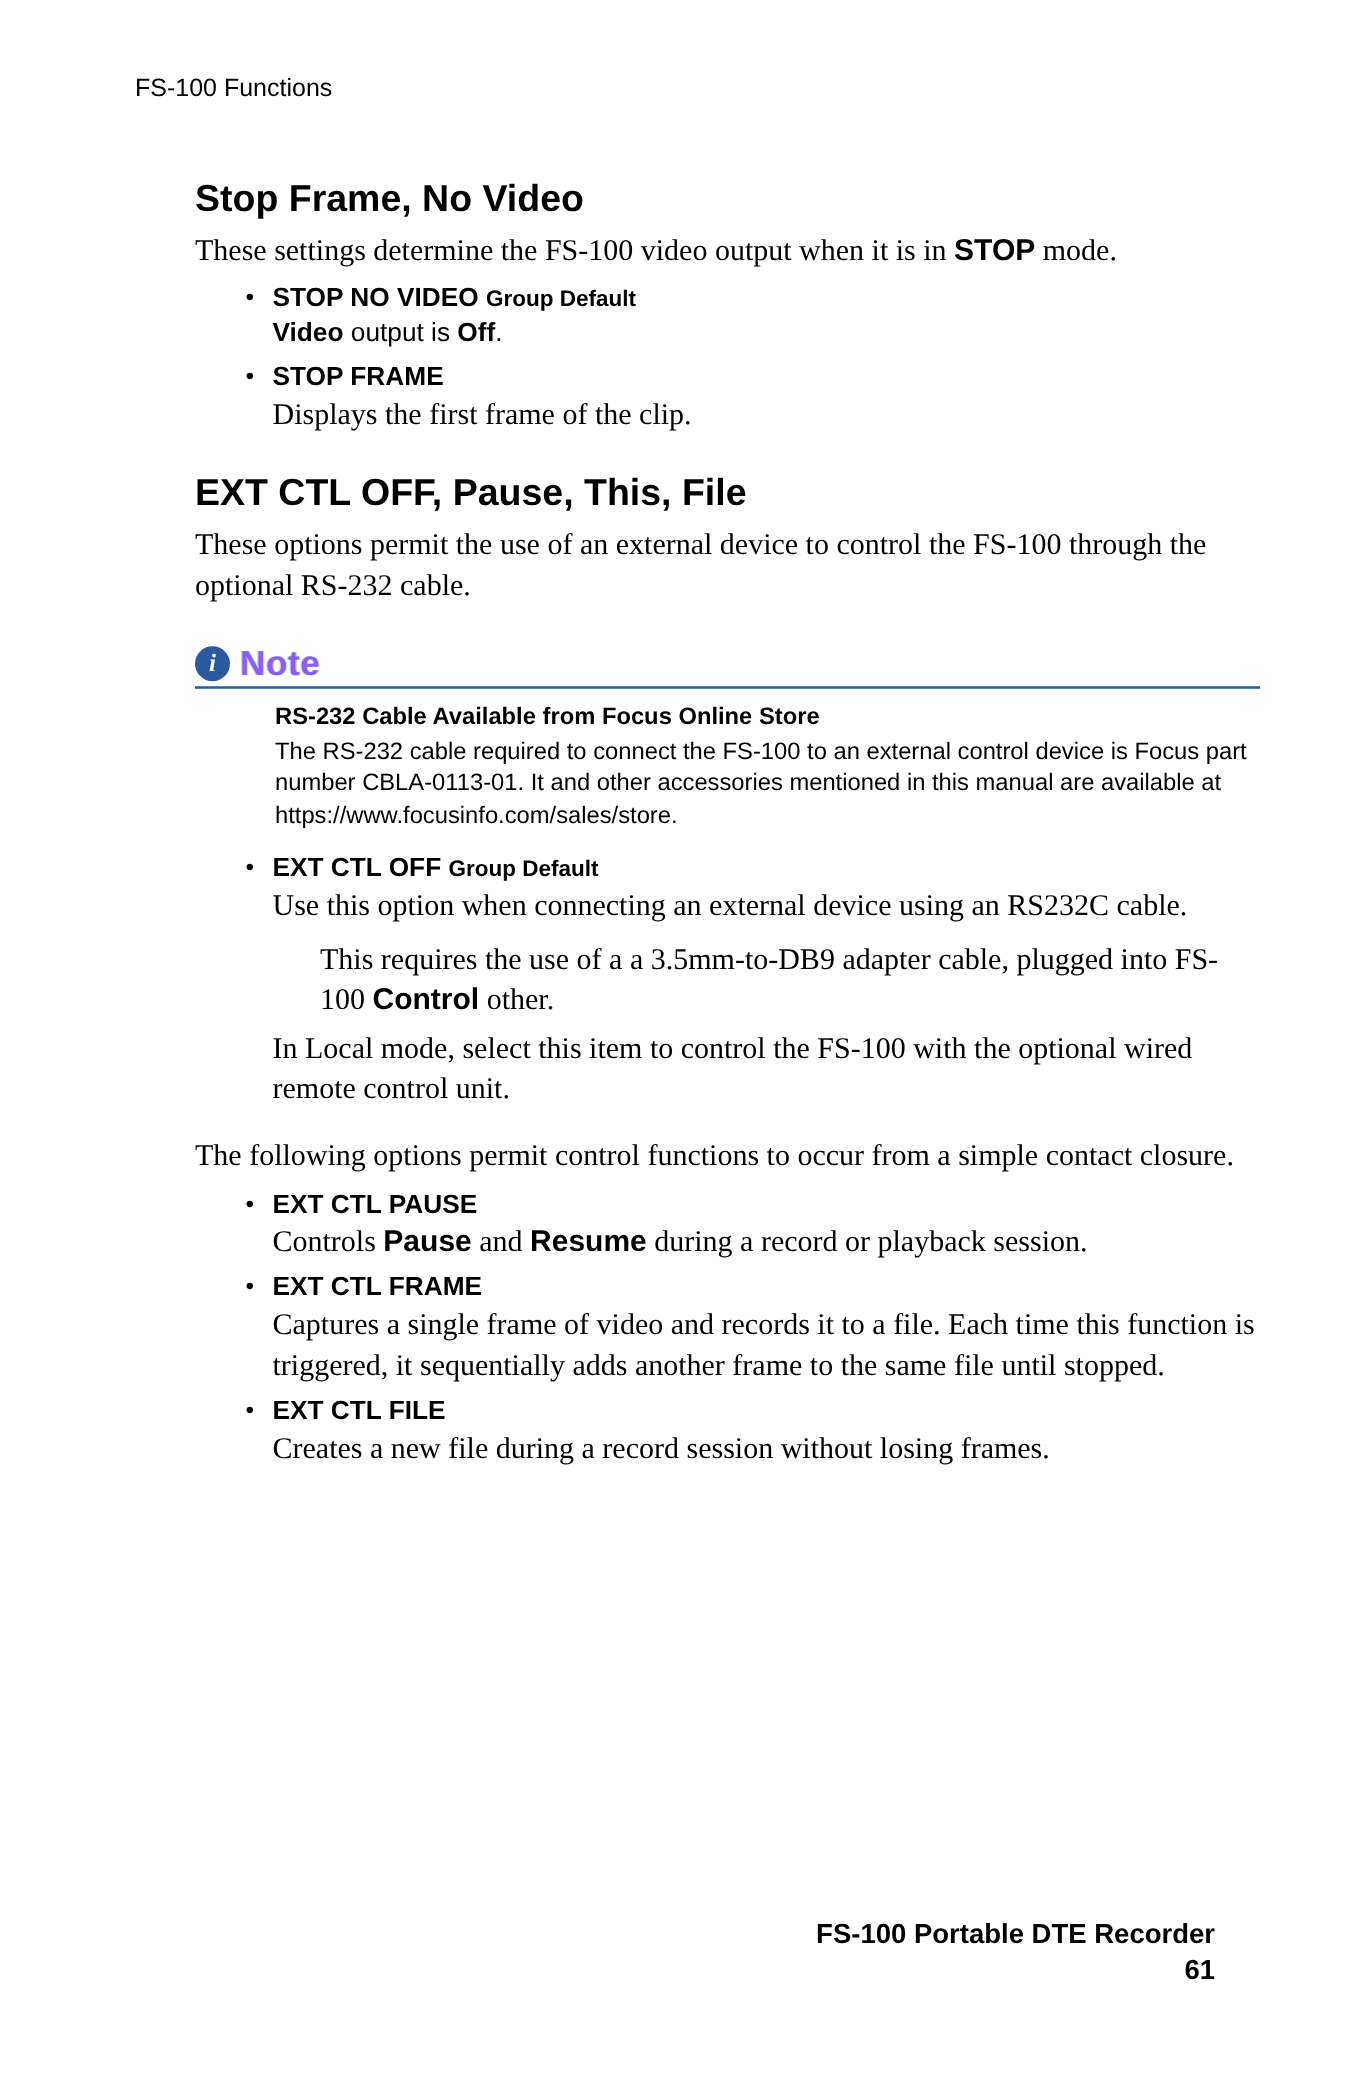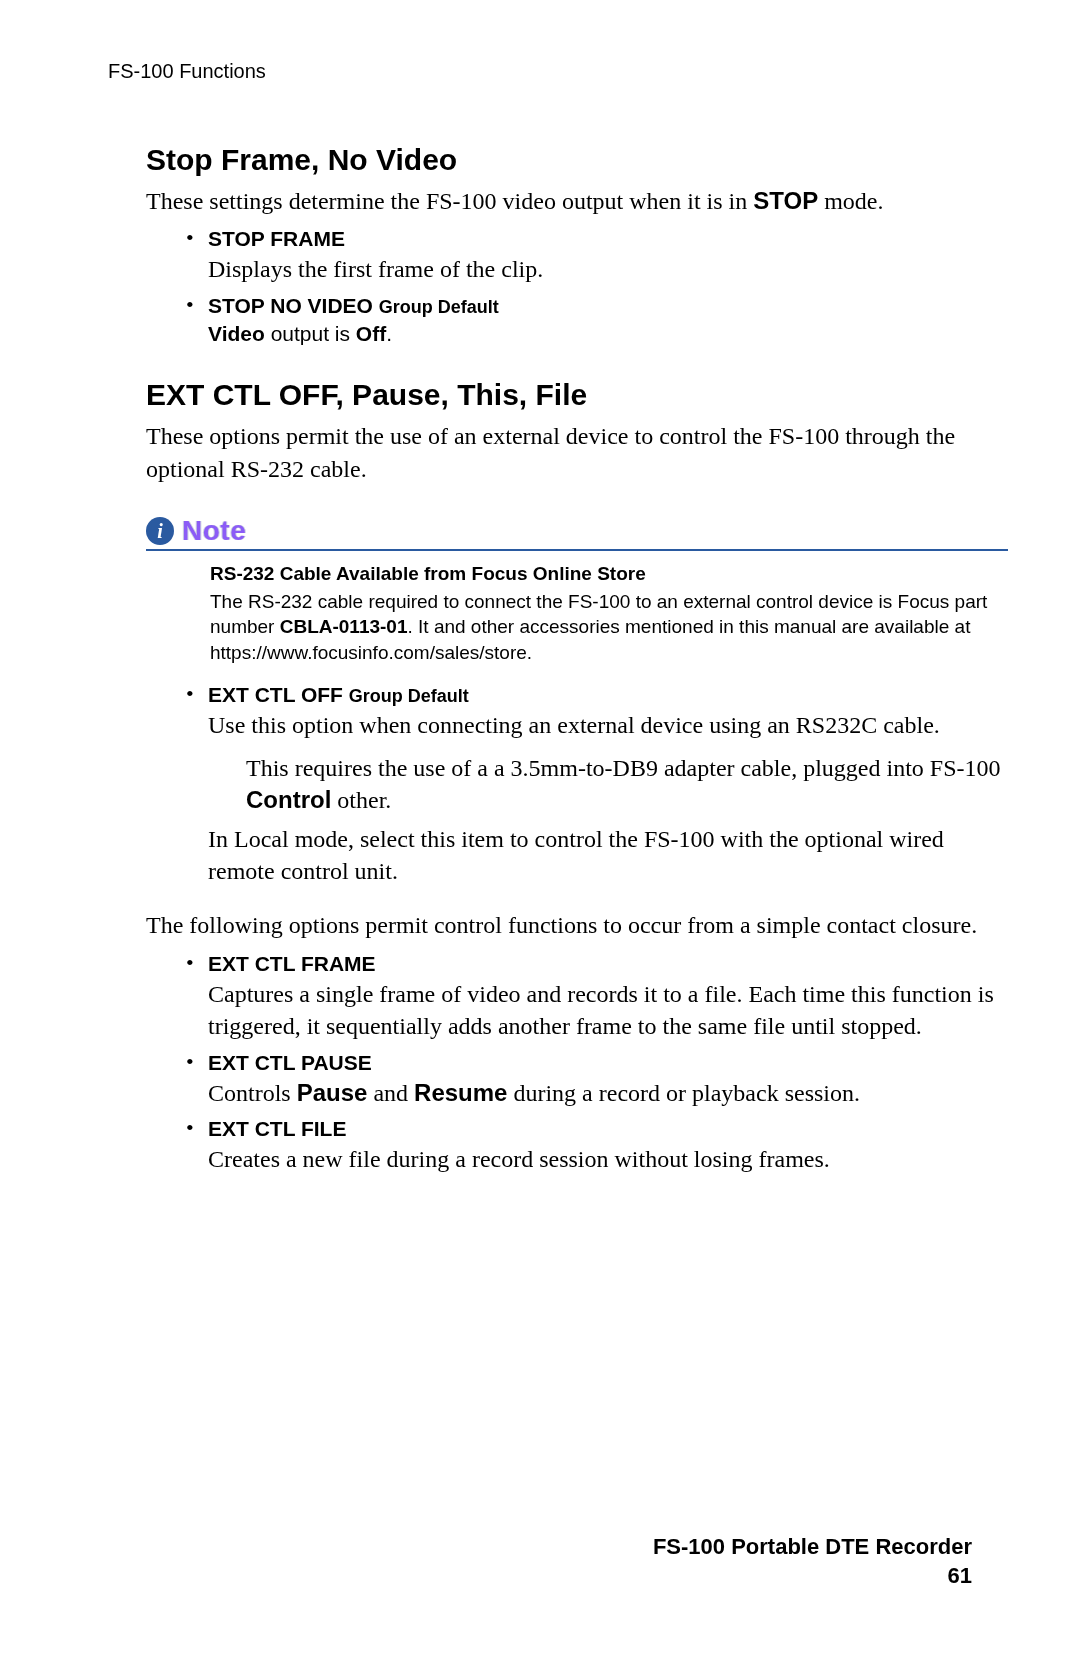--- a/index.html
+++ b/index.html
@@ -16,21 +16,21 @@
     box-sizing: border-box;
     padding: 60px 72px 80px 108px;
   }
   .running-head {
     font-family: Arial, Helvetica, sans-serif;
     font-size: 20px;
     color: #000;
     margin-bottom: 60px;
   }
   .section {
-    margin-left: 38px;
+    margin-left: 48px;
   }
   .h2 {
     font-family: Arial, Helvetica, sans-serif;
     font-weight: bold;
     font-size: 30px;
     margin: 30px 0 8px 0;
   }
   .body-text {
     font-family: 'Palatino Linotype', 'Book Antiqua', Georgia, serif;
     font-size: 24px;
@@ -143,72 +143,72 @@
 
   <div class="running-head">FS-100 Functions</div>
 
   <div class="section">
     <div class="h2">Stop Frame, No Video</div>
     <div class="body-text">
       <span>These settings determine the FS-100 video output when it is in </span><span class="bold-sans">STOP</span><span> mode.</span>
     </div>
     <div class="bullet-list">
       <div class="bullet-item">
-        <span class="bullet-head">STOP FRAME</span>
-        <div class="bullet-body">Displays the first frame of the clip.</div>
-      </div>
-      <div class="bullet-item">
         <span class="bullet-head">STOP NO VIDEO </span><span class="small-sans">Group Default</span>
         <div class="bullet-body" style="font-family: Arial, Helvetica, sans-serif; font-size:21px;">
           <span class="bold-sans">Video</span><span> output is </span><span class="bold-sans">Off</span><span>.</span>
         </div>
       </div>
+      <div class="bullet-item">
+        <span class="bullet-head">STOP FRAME</span>
+        <div class="bullet-body">Displays the first frame of the clip.</div>
+      </div>
     </div>
   </div>
 
   <div class="section">
     <div class="h2">EXT CTL OFF, Pause, This, File</div>
     <div class="body-text">These options permit the use of an external device to control the FS-100 through the optional RS-232 cable.</div>
 
     <div class="note-block">
       <div class="note-header">
         <div class="note-icon">i</div>
         <div class="note-label">Note</div>
       </div>
       <div class="note-body">
         <span class="note-title">RS-232 Cable Available from Focus Online Store</span>
-        <span>The RS-232 cable required to connect the FS-100 to an external control device is Focus part number </span><span style="font-weight:bold;">CBLA-0113-01</span><span>. It and other accessories mentioned in this manual are available at https://www.focusinfo.com/sales/store.</span>
+        <span>The RS-232 cable required to connect the FS-100 to an external control device is Focus part number </span><span style="font-weight:normal;">CBLA-0113-01</span><span>. It and other accessories mentioned in this manual are available at https://www.focusinfo.com/sales/store.</span>
       </div>
     </div>
 
     <div class="bullet-list">
       <div class="bullet-item">
         <span class="bullet-head">EXT CTL OFF </span><span class="small-sans">Group Default</span>
         <div class="bullet-body">Use this option when connecting an external device using an RS232C cable.</div>
       </div>
     </div>
     <div class="body-text indent-sub" style="margin-left:100px;">
       <span>This requires the use of a a 3.5mm-to-DB9 adapter cable, plugged into FS-100 </span><span class="bold-sans">Control</span><span> other.</span>
     </div>
     <div class="body-text" style="margin-left:62px;">In Local mode, select this item to control the FS-100 with the optional wired remote control unit.</div>
 
     <div class="body-text" style="margin-top:22px;">The following options permit control functions to occur from a simple contact closure.</div>
 
     <div class="bullet-list">
-      <div class="bullet-item">
-        <span class="bullet-head">EXT CTL FRAME</span>
-        <div class="bullet-body">Captures a single frame of video and records it to a file. Each time this function is triggered, it sequentially adds another frame to the same file until stopped.</div>
-      </div>
       <div class="bullet-item">
         <span class="bullet-head">EXT CTL PAUSE</span>
         <div class="bullet-body">
           <span>Controls </span><span class="bold-sans">Pause</span><span> and </span><span class="bold-sans">Resume</span><span> during a record or playback session.</span>
         </div>
       </div>
       <div class="bullet-item">
+        <span class="bullet-head">EXT CTL FRAME</span>
+        <div class="bullet-body">Captures a single frame of video and records it to a file. Each time this function is triggered, it sequentially adds another frame to the same file until stopped.</div>
+      </div>
+      <div class="bullet-item">
         <span class="bullet-head">EXT CTL FILE</span>
         <div class="bullet-body">Creates a new file during a record session without losing frames.</div>
       </div>
     </div>
   </div>
 
   <div class="footer">
     <div>FS-100 Portable DTE Recorder</div>
     <div>61</div>
   </div>

